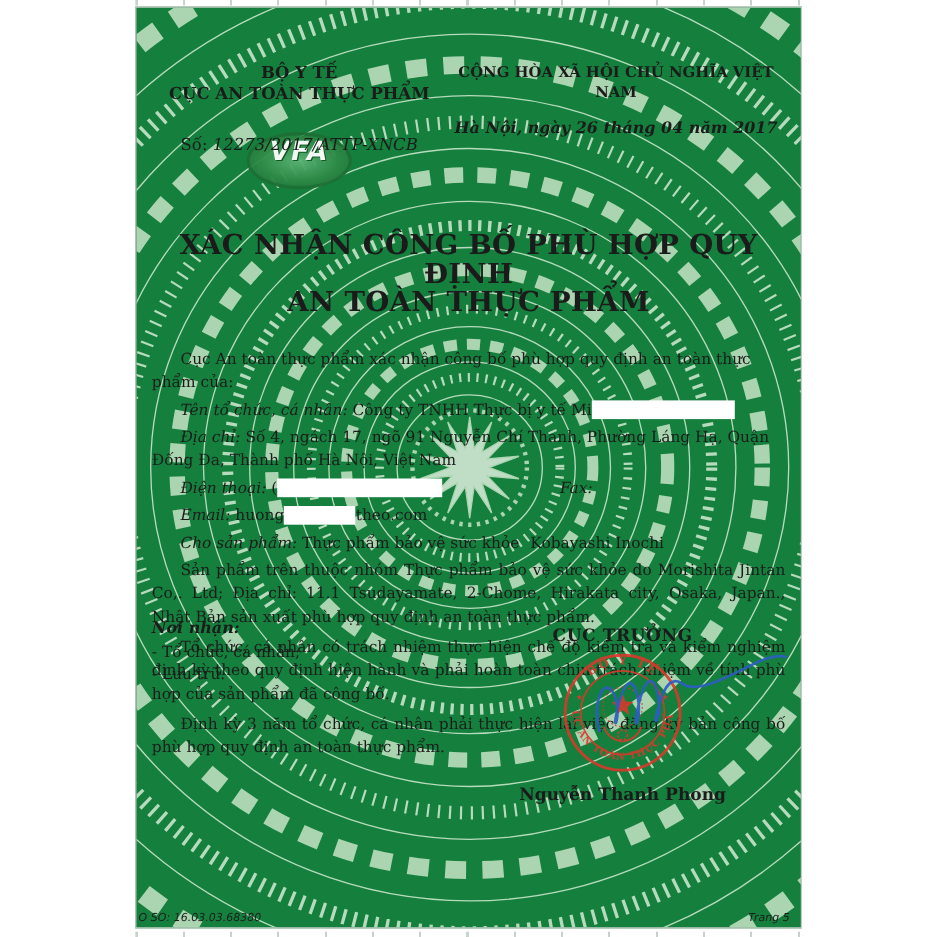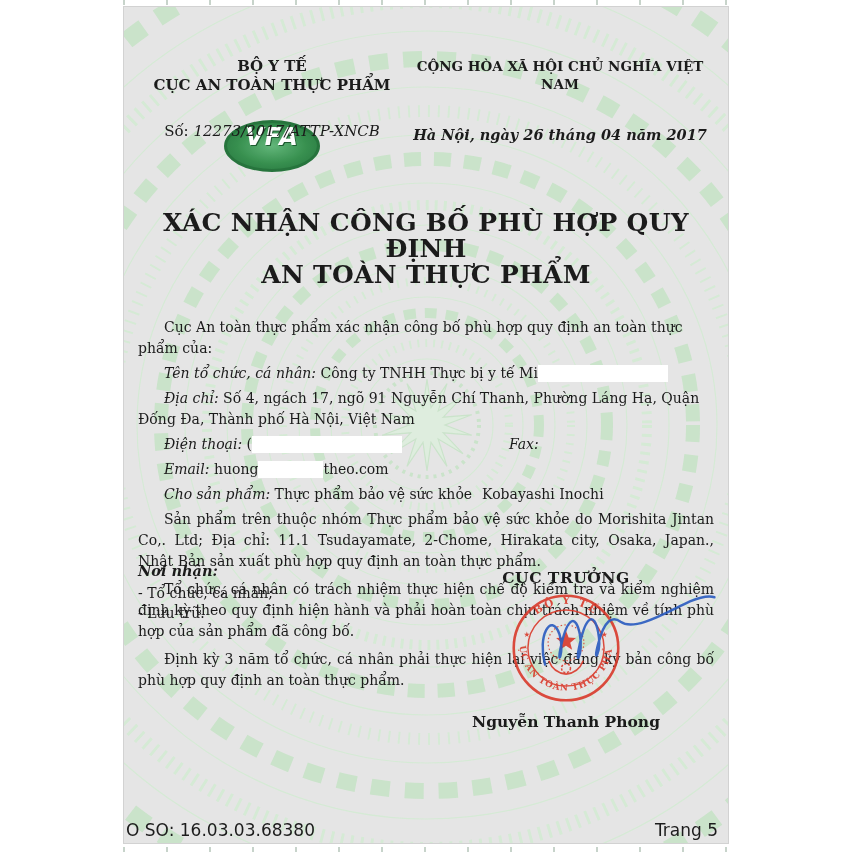--- a/index.html
+++ b/index.html
@@ -5,61 +5,61 @@
   :root{
     --seal:#d93a2b; --sig:#2d5dc0; --wm1:#c6e3c6; --wm2:#d3ebd3; --logo:#2e8b47; --ink:#1b1b1b;
   }
   html,body{margin:0;padding:0;background:#ffffff;}
   .canvas{position:relative;width:852px;height:852px;background:#ffffff;overflow:hidden;
           font-family:"DejaVu Serif","Liberation Serif",serif;color:var(--ink);}
   .ticks{position:absolute;left:123px;width:606px;height:5px;
          background:repeating-linear-gradient(90deg,#9ab0a0 0 2px,transparent 2px 43px);opacity:.55;}
   .ticks-top{top:0;}
   .ticks-bottom{top:847px;}
-  .page{position:absolute;left:123px;top:6px;width:606px;height:838px;background:#e5e5e5;
+  .page{position:absolute;left:123px;top:6px;width:606px;height:838px;background:#15803d;
         border:1px solid #d2d2d2;box-sizing:border-box;overflow:hidden;}
   .watermark{position:absolute;left:0;top:0;width:606px;height:838px;opacity:.85;}
   .content{position:relative;z-index:1;padding:50px 14px 0 14px;}
   .header{display:flex;}
   .hleft{flex:0 0 268px;text-align:center;}
   .hleft .ln{font-weight:bold;font-size:15px;line-height:19px;}
   .logo-wrap{position:relative;height:66px;margin-top:3px;}
   .vfa-logo{position:absolute;left:50%;top:-2px;transform:translateX(-50%);
             width:96px;height:52px;border-radius:50%;
             background:radial-gradient(ellipse at center,#5cb475 0%,#2e8b47 55%,#1d6f35 100%);
             border:3px solid #1d6f35;display:flex;justify-content:center;opacity:.95;box-sizing:border-box;}
   .vfa-logo span{color:#fff;font-weight:bold;font-style:italic;font-size:24px;
                  font-family:"DejaVu Sans","Liberation Sans",sans-serif;letter-spacing:1px;
                  text-shadow:1px 1px 0 #145527;}
   .so-line{position:relative;margin-top:27px;font-size:15px;}
   .so-line i{font-size:15px;}
   .hright{flex:1;text-align:center;}
   .hright .country{font-weight:bold;font-size:13.5px;line-height:18px;}
   .motto{font-weight:bold;font-size:14.5px;display:inline-block;
          border-bottom:1.5px solid #222;padding:1px 8px 2px 8px;}
-  .dateline{margin-top:33px;font-weight:bold;font-style:italic;font-size:14.5px;}
+  .dateline{margin-top:15px;font-weight:bold;font-style:italic;font-size:14.5px;}
   .title{margin-top:22px;text-align:center;font-weight:bold;font-size:25px;line-height:26px;letter-spacing:.3px;}
   .bodytext{margin-top:29px;font-size:14px;line-height:21px;}
   .para{margin:0 0 4px 0;text-indent:26px;}
   .just{text-align:justify;}
   .pgap{margin-top:7px;}
   .redact{display:inline-block;background:#ffffff;height:17px;vertical-align:-4px;}
   .w130{width:130px;} .w150{width:150px;} .w65{width:65px;}
   .phone-line{position:relative;}
   .fax{position:absolute;left:345px;top:0;}
   .gap8{margin-left:10px;}
   .recipients{position:absolute;z-index:2;left:14px;top:554px;font-size:14px;line-height:20px;}
   .rec-label{font-weight:bold;font-style:italic;font-size:14.5px;margin-bottom:2px;}
   .sig-block{position:absolute;z-index:2;left:327px;top:561px;width:230px;text-align:center;}
   .sig-title{font-weight:bold;font-size:15.5px;letter-spacing:.5px;}
   .seal{width:112px;height:112px;margin-top:5px;opacity:.9;}
   .sig-name{font-weight:bold;font-size:15.5px;margin-top:4px;}
   .signature{position:absolute;z-index:3;left:390px;top:578px;width:205px;height:102px;}
   .pf{position:absolute;z-index:2;bottom:3px;font-family:"DejaVu Sans","Liberation Sans",sans-serif;
-      font-size:17px;color:#1c1c1c;}
+      font-size:10px;color:#1c1c1c;font-style:italic;}
   .pf-left{left:2px;}
   .pf-right{right:10px;}
 </style>
 </head>
 <body>
 
 <div class="canvas">
   <div class="ticks ticks-top"></div>
   <div class="ticks ticks-bottom"></div>
 

